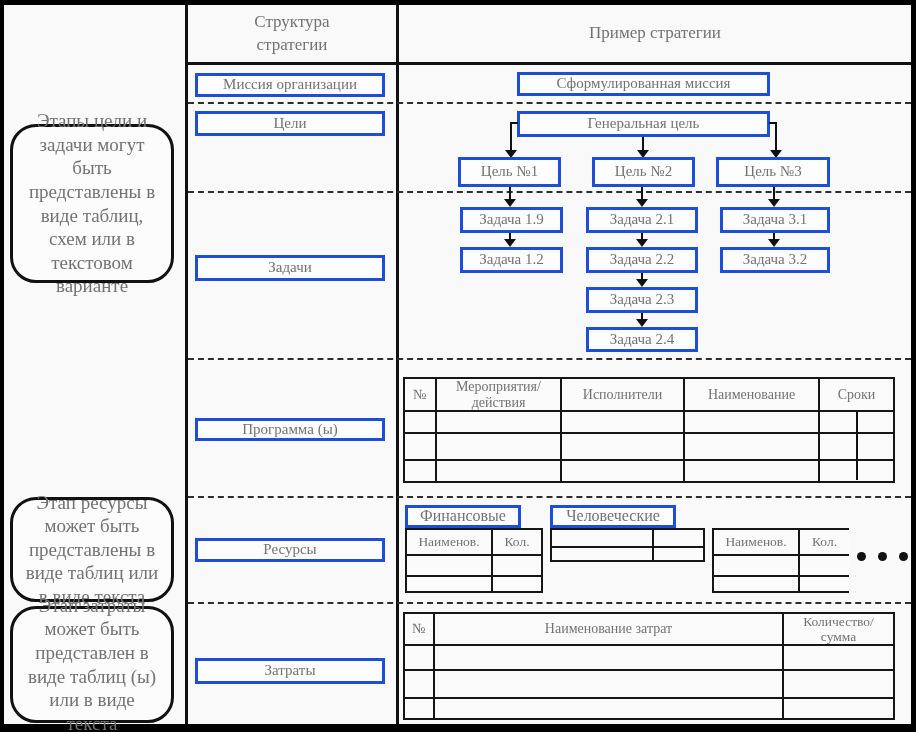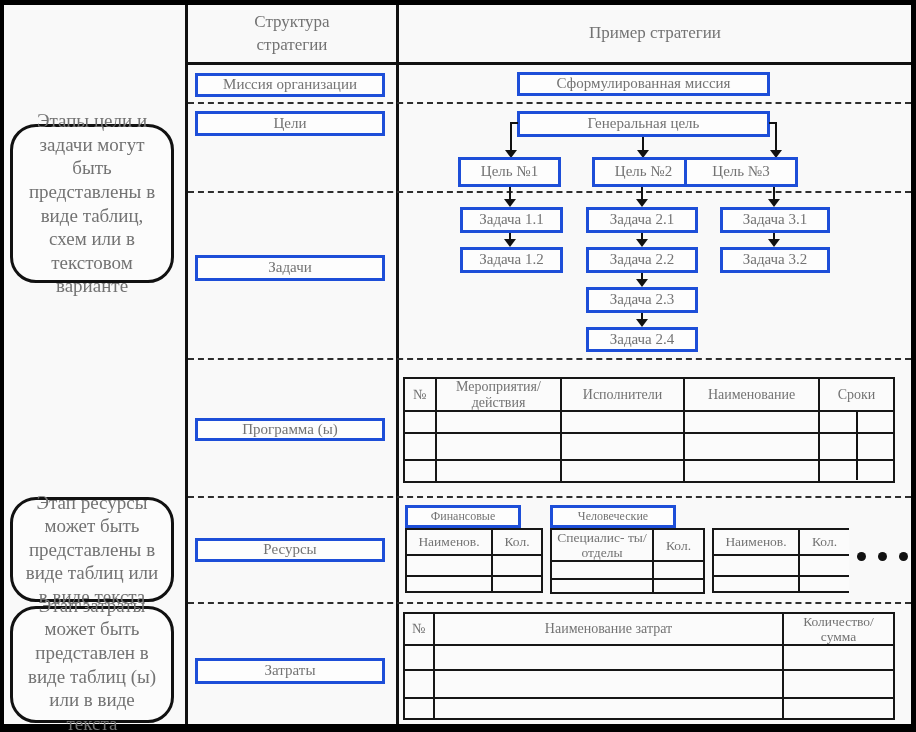--- a/index.html
+++ b/index.html
@@ -19,21 +19,21 @@
   .dash { border-top: 2px dashed #2e2e2e; height: 0; }
 
   .hdr { display:flex; align-items:center; justify-content:center; text-align:center;
          font-size:17px; line-height:1.35; }
 
   .sbox, .fbox, .rlabel {
     background:#fdfdfd; border:3px solid #1d4ed8;
     display:flex; align-items:center; justify-content:center;
     text-align:center; font-size:15px; line-height:1.05; white-space:nowrap;
   }
-  .rlabel { font-size:12px; }
+  .rlabel { font-size:16px; }
 
   .note {
     background:#fcfcfc; border:3px solid #111; border-radius:26px;
     display:flex; align-items:center; justify-content:center;
     text-align:center; font-size:19px; line-height:1.24; padding:4px 9px;
   }
 
   .conn { background:#111; }
   .arr { position:absolute; width:12px; }
   .arr .sh { position:absolute; left:5px; top:0; bottom:7px; width:2px; background:#111; }
@@ -132,39 +132,39 @@
       <i class="sh"></i>
       <b class="hd"></b>
     </div>
 
   <div class="abs fbox" style="left:458px;top:157px;width:103px;height:30px">
     <span>Цель №1</span>
   </div>
   <div class="abs fbox" style="left:592px;top:157px;width:103px;height:30px">
     <span>Цель №2</span>
   </div>
-  <div class="abs fbox" style="left:684px;top:157px;width:114px;height:30px">
+  <div class="abs fbox" style="left:716px;top:157px;width:114px;height:30px">
     <span>Цель №3</span>
   </div>
 
   <div class="abs arr" style="left:504px;top:187px;height:20px">
       <i class="sh"></i>
       <b class="hd"></b>
     </div>
   <div class="abs arr" style="left:636px;top:187px;height:20px">
       <i class="sh"></i>
       <b class="hd"></b>
     </div>
   <div class="abs arr" style="left:768px;top:187px;height:20px">
       <i class="sh"></i>
       <b class="hd"></b>
     </div>
 
   <div class="abs fbox" style="left:460px;top:207px;width:103px;height:26px">
-    <span>Задача 1.1</span>
+    <span>Задача 1.9</span>
   </div>
   <div class="abs arr" style="left:504px;top:233px;height:14px">
       <i class="sh"></i>
       <b class="hd"></b>
     </div>
   <div class="abs fbox" style="left:460px;top:247px;width:103px;height:26px">
     <span>Задача 1.2</span>
   </div>
 
   <div class="abs fbox" style="left:586px;top:207px;width:112px;height:26px">
@@ -271,24 +271,20 @@
         </tr>
   </tbody>
     </table>
 
   <table class="grid rgrid abs" style="left:550px;top:528px;width:153px">
     <colgroup>
         <col style="width:102px">
         <col style="width:51px">
       </colgroup>
     <tbody>
-        <tr style="height:30px">
-      <th>Специалис- ты/отделы</th>
-      <th>Кол.</th>
-    </tr>
     <tr style="height:18px">
           <td></td>
           <td></td>
         </tr>
     <tr style="height:14px">
           <td></td>
           <td></td>
         </tr>
   </tbody>
     </table>

